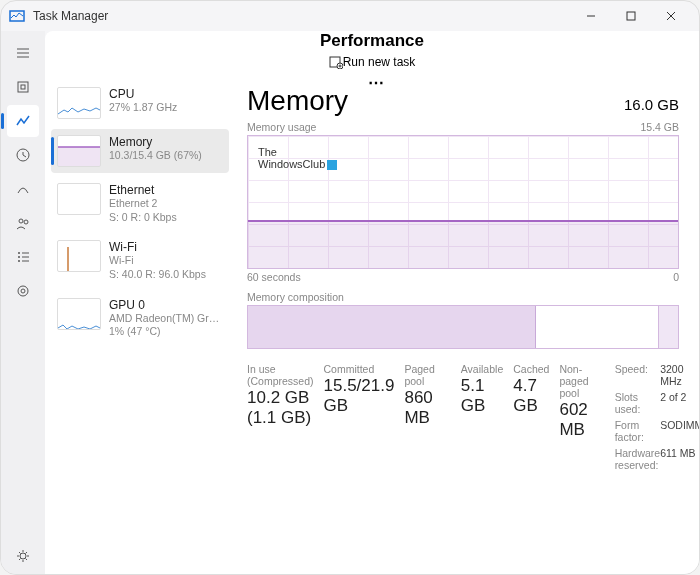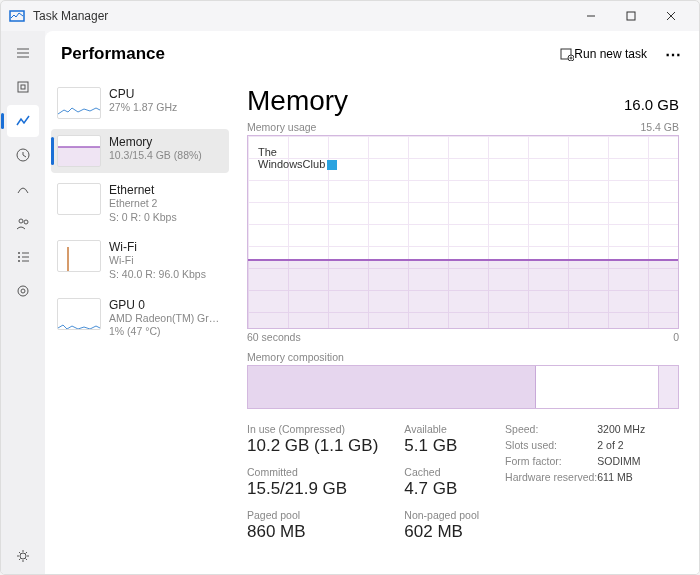--- a/index.html
+++ b/index.html
@@ -1,61 +1,61 @@
 <!DOCTYPE html>
 <html><head>
 <meta charset="utf-8">
 <style>
 * { margin: 0; padding: 0; box-sizing: border-box; font-family: "Segoe UI", sans-serif; }
 body { width: 700px; height: 575px; background: #f3f3f3; overflow: hidden; }
-.window { width: 700px; height: 575px; background: #f5f5f7; border: 1px solid #ddd; border-radius: 5px; overflow: hidden; display: flex; flex-direction: column; }
+.window { width: 700px; height: 575px; background: #f5f5f7; border: 1px solid #ddd; border-radius: 16px; overflow: hidden; display: flex; flex-direction: column; }
 .titlebar { height: 30px; display: flex; align-items: center; padding: 0 8px; font-size: 12px; color: #333; }
 .titlebar .icon { width: 16px; height: 16px; margin-right: 8px; }
 .titlebar .title { flex: 1; }
 .win-controls { display: flex; gap: 0; }
 .win-btn { width: 40px; height: 30px; display: flex; align-items: center; justify-content: center; color: #333; }
 .main { flex: 1; display: flex; overflow: hidden; }
 .nav { width: 44px; background: #f0f0f2; display: flex; flex-direction: column; align-items: center; padding-top: 6px; }
 .nav-item { width: 32px; height: 32px; display: flex; align-items: center; justify-content: center; border-radius: 4px; margin-bottom: 2px; color: #555; }
 .nav-item.active { background: #fff; }
 .nav-item.active-mark { position: relative; }
 .nav-item.active-mark::before { content: ""; position: absolute; left: -6px; width: 3px; height: 16px; background: #1a6fd6; border-radius: 3px; }
 .nav-spacer { flex: 1; }
 .content { flex: 1; background: #fff; border-radius: 8px 0 0 0; display: flex; flex-direction: column; overflow: hidden; }
-.header { height: 46px; display: flex; align-items: center; padding: 0 16px; font-size: 17px; font-weight: 600; }
+.header { height: 46px; display: flex; align-items: center; padding: 0 16px; font-size: 17px; font-weight: 600; flex-direction: column; }
 .header-title { flex: 1; }
 .run-task { font-size: 12px; font-weight: 400; display: flex; align-items: center; padding: 4px 8px; border-radius: 4px; }
 .more-btn { margin-left: 10px; font-size: 16px; letter-spacing: 2px; }
 .body { flex: 1; display: flex; overflow: hidden; }
 .list { width: 190px; padding: 4px 6px; overflow-y: auto; }
 .list-item { display: flex; gap: 8px; padding: 6px 6px; border-radius: 4px; margin-bottom: 4px; }
 .list-item.selected { background: #eaeaea; position: relative; }
 .list-item.selected::before { content: ""; position: absolute; left: 0; top: 8px; bottom: 8px; width: 3px; background: #1a6fd6; border-radius: 3px; }
 .thumb { width: 44px; height: 32px; border: 1px solid #ddd; border-radius: 2px; position: relative; overflow: hidden; background: #fff; }
 .item-text { flex: 1; overflow: hidden; }
 .item-label { font-size: 12px; color: #222; white-space: nowrap; overflow: hidden; text-overflow: ellipsis; }
 .item-sub { font-size: 10.5px; color: #888; white-space: nowrap; overflow: hidden; text-overflow: ellipsis; line-height: 1.3; }
 .detail { flex: 1; padding: 8px 20px 12px 12px; overflow-y: auto; }
 .detail-head { display: flex; align-items: baseline; }
 .detail-title { font-size: 28px; font-weight: 400; flex: 1; }
 .detail-total { font-size: 15px; }
 .section-label { font-size: 10.5px; color: #888; margin-top: 4px; display: flex; }
 .section-label .r { margin-left: auto; }
-.chart-usage { height: 194px; border: 1px solid #d3b8df; background: #fff; position: relative; margin-top: 2px; background-image: linear-gradient(#f0e5f4 1px, transparent 1px), linear-gradient(90deg, #f0e5f4 1px, transparent 1px); background-size: 40px 22px; }
+.chart-usage { height: 134px; border: 1px solid #d3b8df; background: #fff; position: relative; margin-top: 2px; background-image: linear-gradient(#f0e5f4 1px, transparent 1px), linear-gradient(90deg, #f0e5f4 1px, transparent 1px); background-size: 40px 22px; }
 .usage-line { position: absolute; left: 0; right: 0; top: 64%; height: 36%; background: rgba(190, 148, 208, 0.22); border-top: 2px solid #a566c4; }
 .watermark { position: absolute; top: 10px; left: 10px; font-size: 11px; color: #333; line-height: 1.1; }
 .watermark .sq { display: inline-block; width: 10px; height: 10px; background: #2aa3e0; vertical-align: middle; margin-left: 2px; }
 .axis-row { display: flex; font-size: 10.5px; color: #888; margin-top: 2px; align-items: center; }
 .axis-row .r { margin-left: auto; }
 .comp { height: 44px; border: 1px solid #d3b8df; margin-top: 2px; display: flex; }
 .comp-used { width: 67%; background: #e6d6ee; border-right: 1px solid #c8a9d8; }
 .comp-free { flex: 1; background: #fff; }
 .comp-reserved { width: 20px; border-left: 1px solid #d3b8df; background: #f0e6f5; }
 .stats { display: flex; gap: 26px; margin-top: 14px; }
-.stat-col { display: flex; flex-direction: column; gap: 10px; }
+.stat-col { display: flex; flex-direction: row; gap: 10px; }
 .stat-block .lbl { font-size: 10.5px; color: #888; }
 .stat-block .val { font-size: 17px; color: #222; margin-top: 1px; }
 .spec-table { display: grid; grid-template-columns: auto auto; gap: 4px 0; font-size: 10.5px; color: #888; align-content: start; }
 .spec-val { color: #444; }
 </style>
 </head>
 <body>
 
 <div class="window">
   <div class="titlebar">
@@ -173,21 +173,21 @@
                 <div class="item-sub">27% 1.87 GHz</div>
               </div>
           </div>
           <div class="list-item selected">
             <div class="thumb"><svg width="44" height="32">
                   <rect x="0" y="11" width="44" height="21" fill="rgba(190,148,208,0.25)"></rect>
                   <line x1="0" y1="11" x2="44" y2="11" stroke="#a566c4" stroke-width="1.5"></line>
                 </svg></div>
             <div class="item-text">
                 <div class="item-label">Memory</div>
-                <div class="item-sub">10.3/15.4 GB (88%)</div>
+                <div class="item-sub">10.3/15.4 GB (67%)</div>
               </div>
           </div>
           <div class="list-item">
             <div class="thumb"></div>
             <div class="item-text">
                 <div class="item-label">Ethernet</div>
                 <div class="item-sub">Ethernet 2</div>
                 <div class="item-sub">S: 0 R: 0 Kbps</div>
               </div>
           </div>

